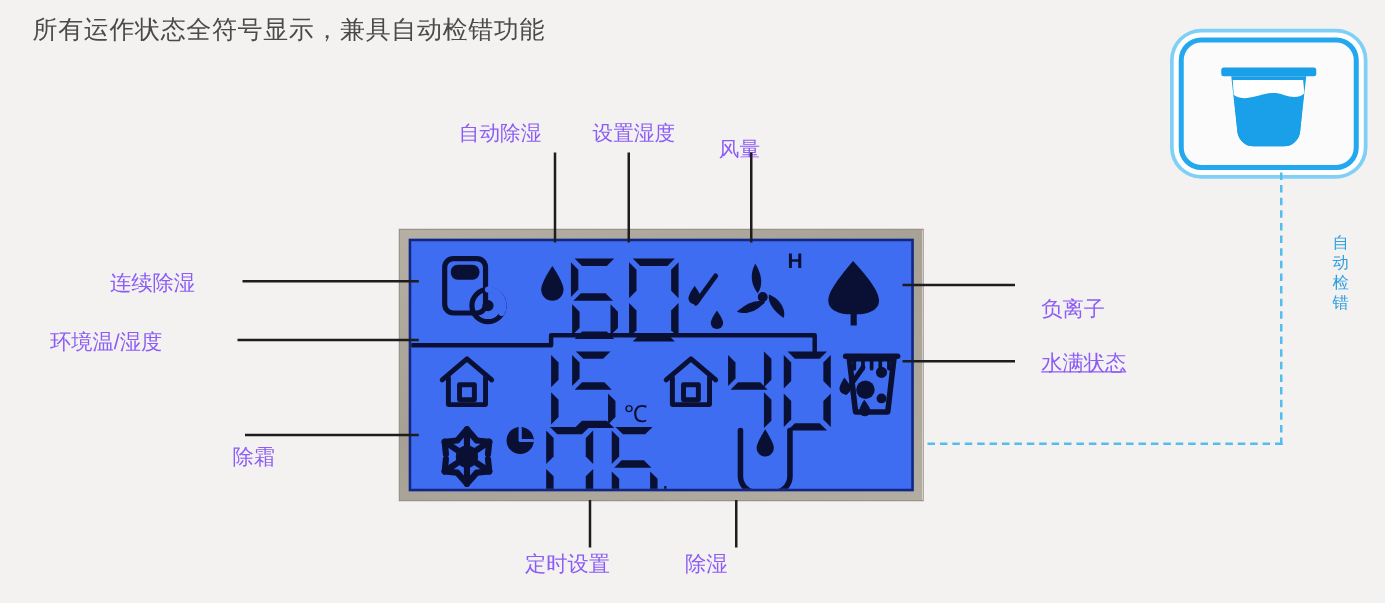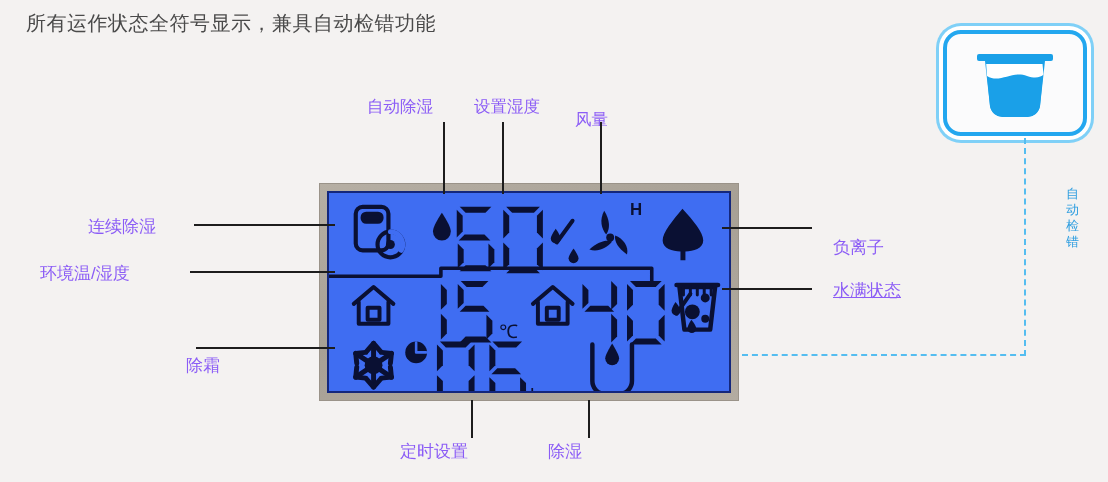--- a/index.html
+++ b/index.html
@@ -236,21 +236,21 @@
   <div class="lbl" style="left:138px;top:354px;margin-left:48px;">除霜</div>
   <div class="leader h" style="left:196px;top:347px;width:139px;"></div>
 
   <div class="leader h" style="left:722px;top:227px;width:90px;"></div>
   <div class="lbl" style="left:833px;top:236px;">负离子</div>
 
   <div class="leader h" style="left:722px;top:288px;width:90px;"></div>
   <div class="lbl" style="left:833px;top:279px;text-decoration:underline;">水满状态</div>
 
   <div class="leader v" style="left:471px;top:400px;height:38px;"></div>
-  <div class="lbl" style="left:400px;top:440px;text-align:center;">定时设置</div>
+  <div class="lbl" style="left:420px;top:440px;text-align:center;">定时设置</div>
 
   <div class="leader v" style="left:588px;top:400px;height:38px;"></div>
   <div class="lbl" style="left:548px;top:440px;">除湿</div>
 
   <div class="wbox">
     <svg width="86" height="74" viewBox="0 0 86 74">
       <rect x="5" y="8" width="76" height="7" rx="2" fill="#1aa0e8"></rect>
       <path d="M13 15 L73 15 L68 60 a13 13 0 0 1 -13 11 L31 71 a13 13 0 0 1 -13 -11 Z" fill="#1aa0e8"></path>
       <path d="M15 30 C28 38 40 24 55 30 C64 33 69 31 71 29 L68 60 a13 13 0 0 1 -13 11 L31 71 a13 13 0 0 1 -13 -11 Z" fill="#1aa0e8"></path>
       <path d="M15 30 C28 38 40 24 55 30 C64 33 69 31 71.5 28.5 L70.5 18 L14.2 18 Z" fill="#ffffff"></path>

